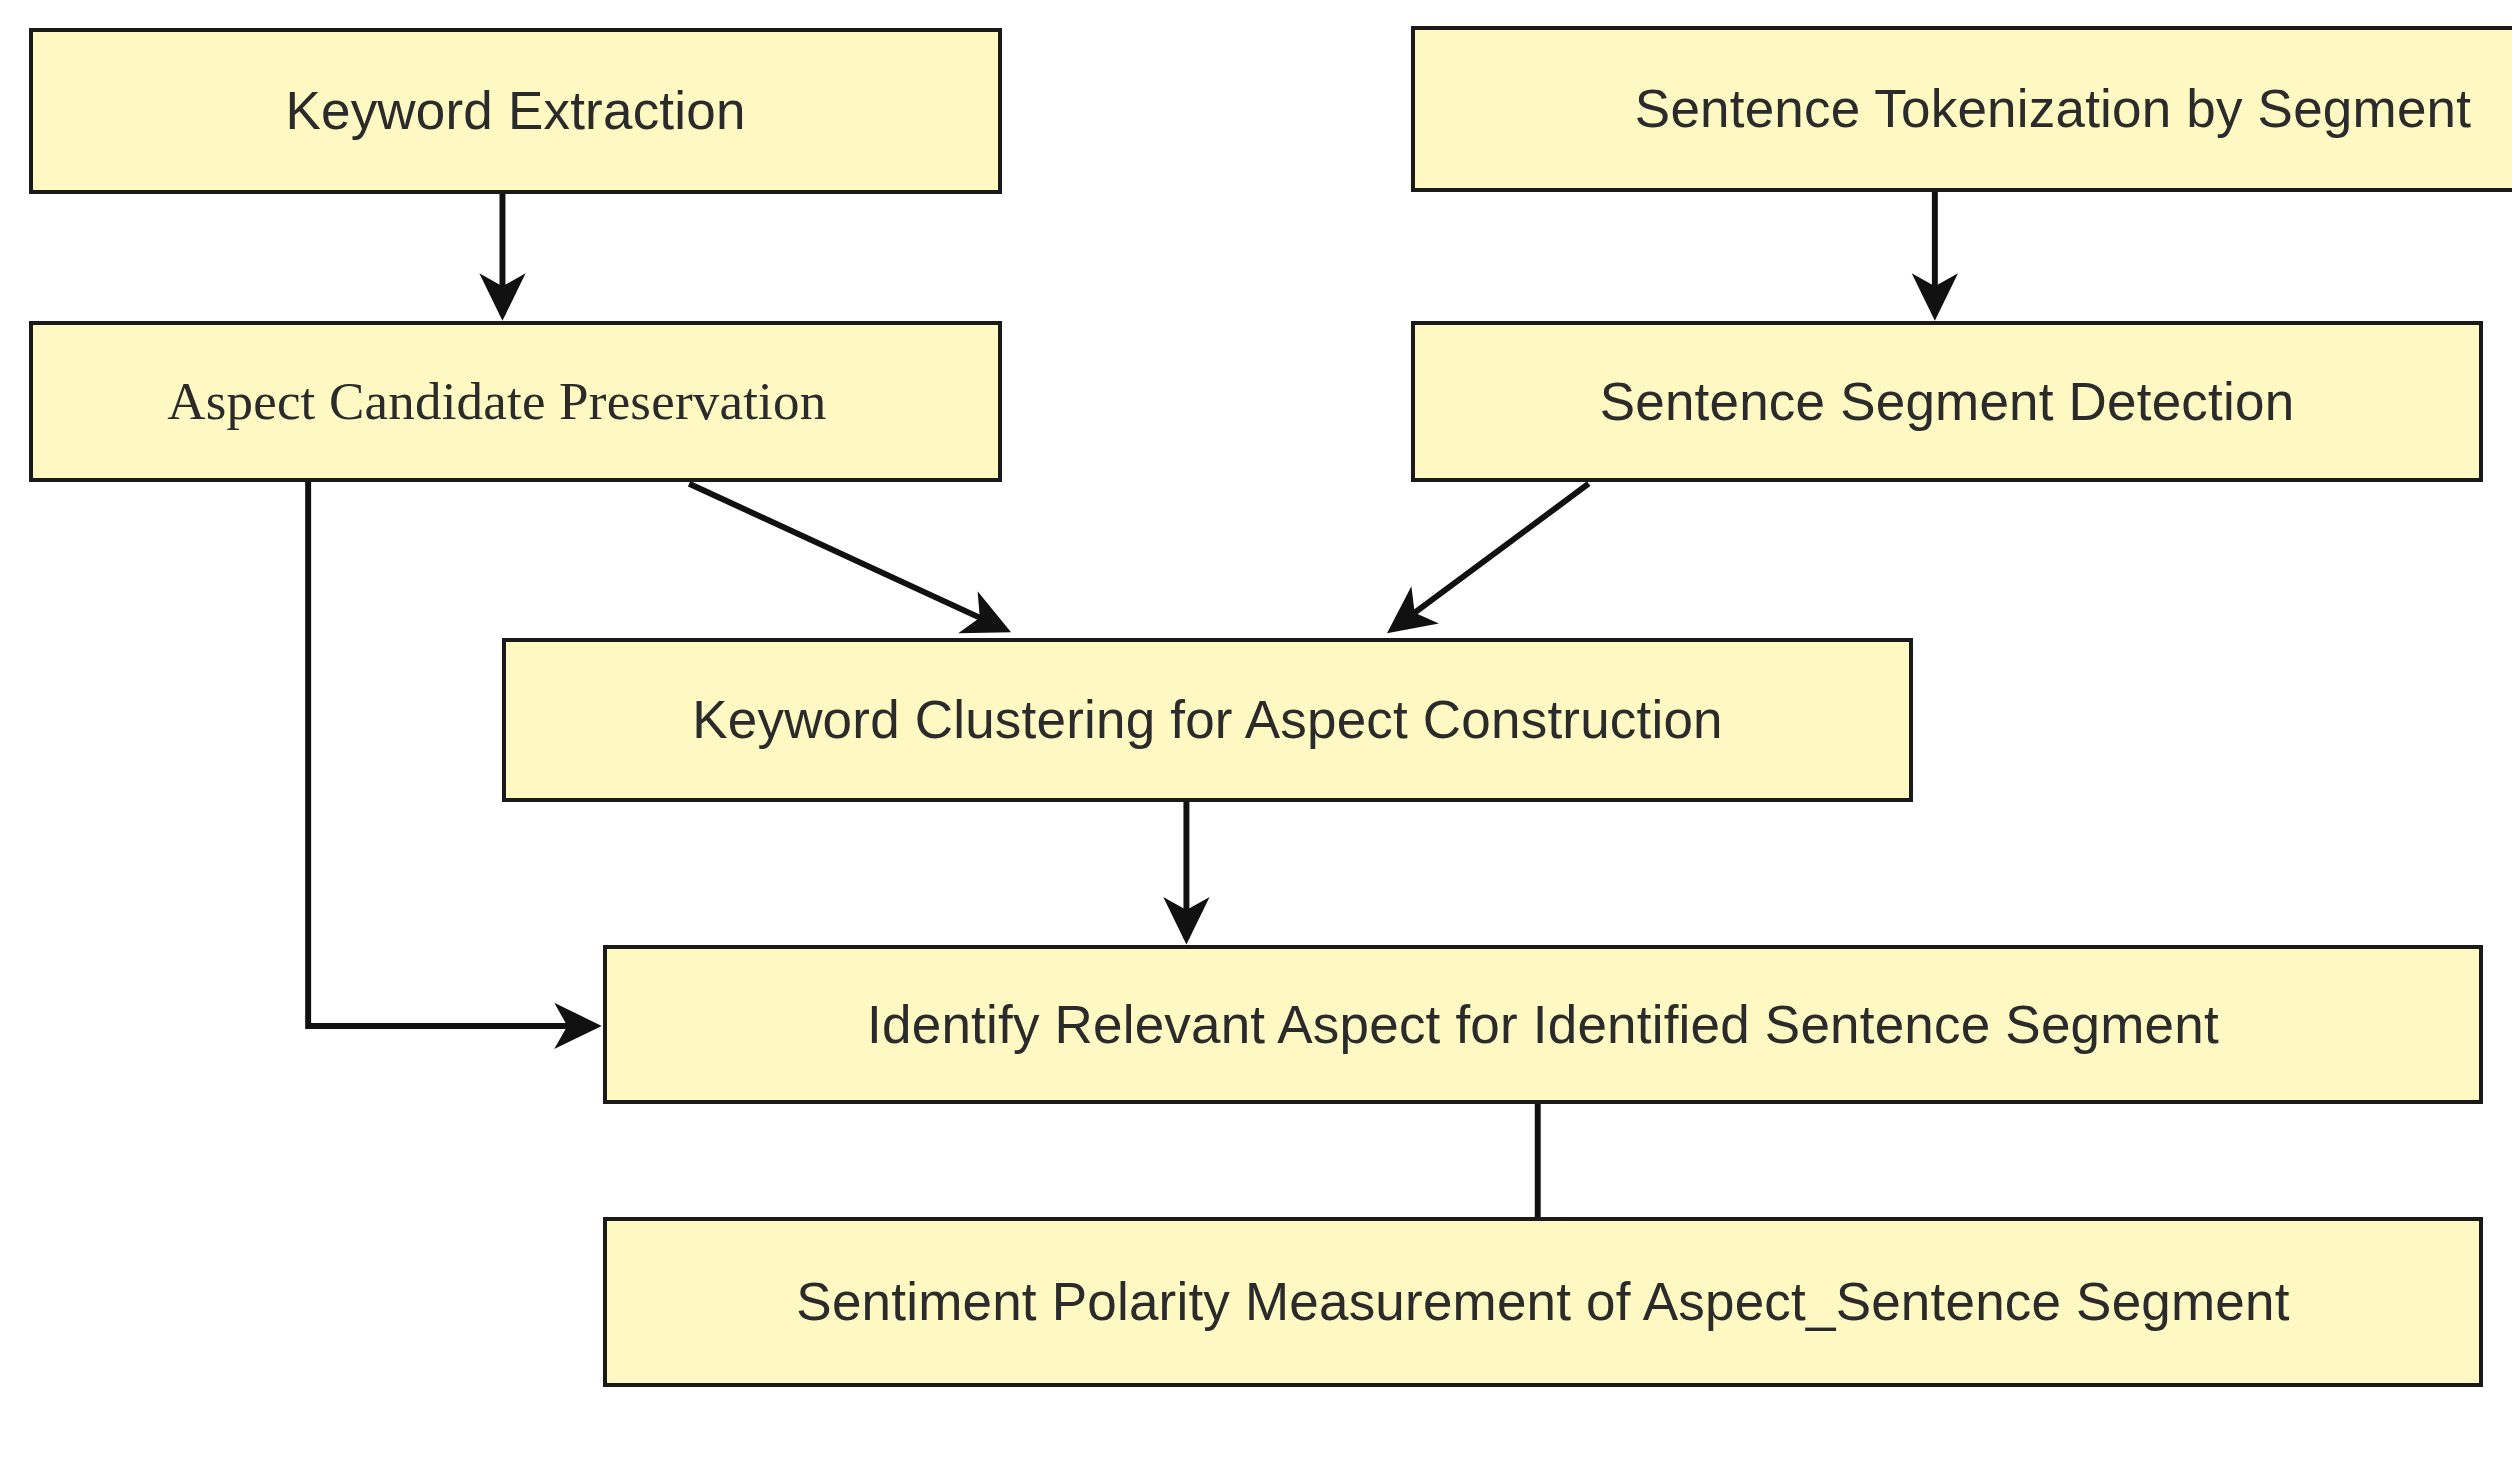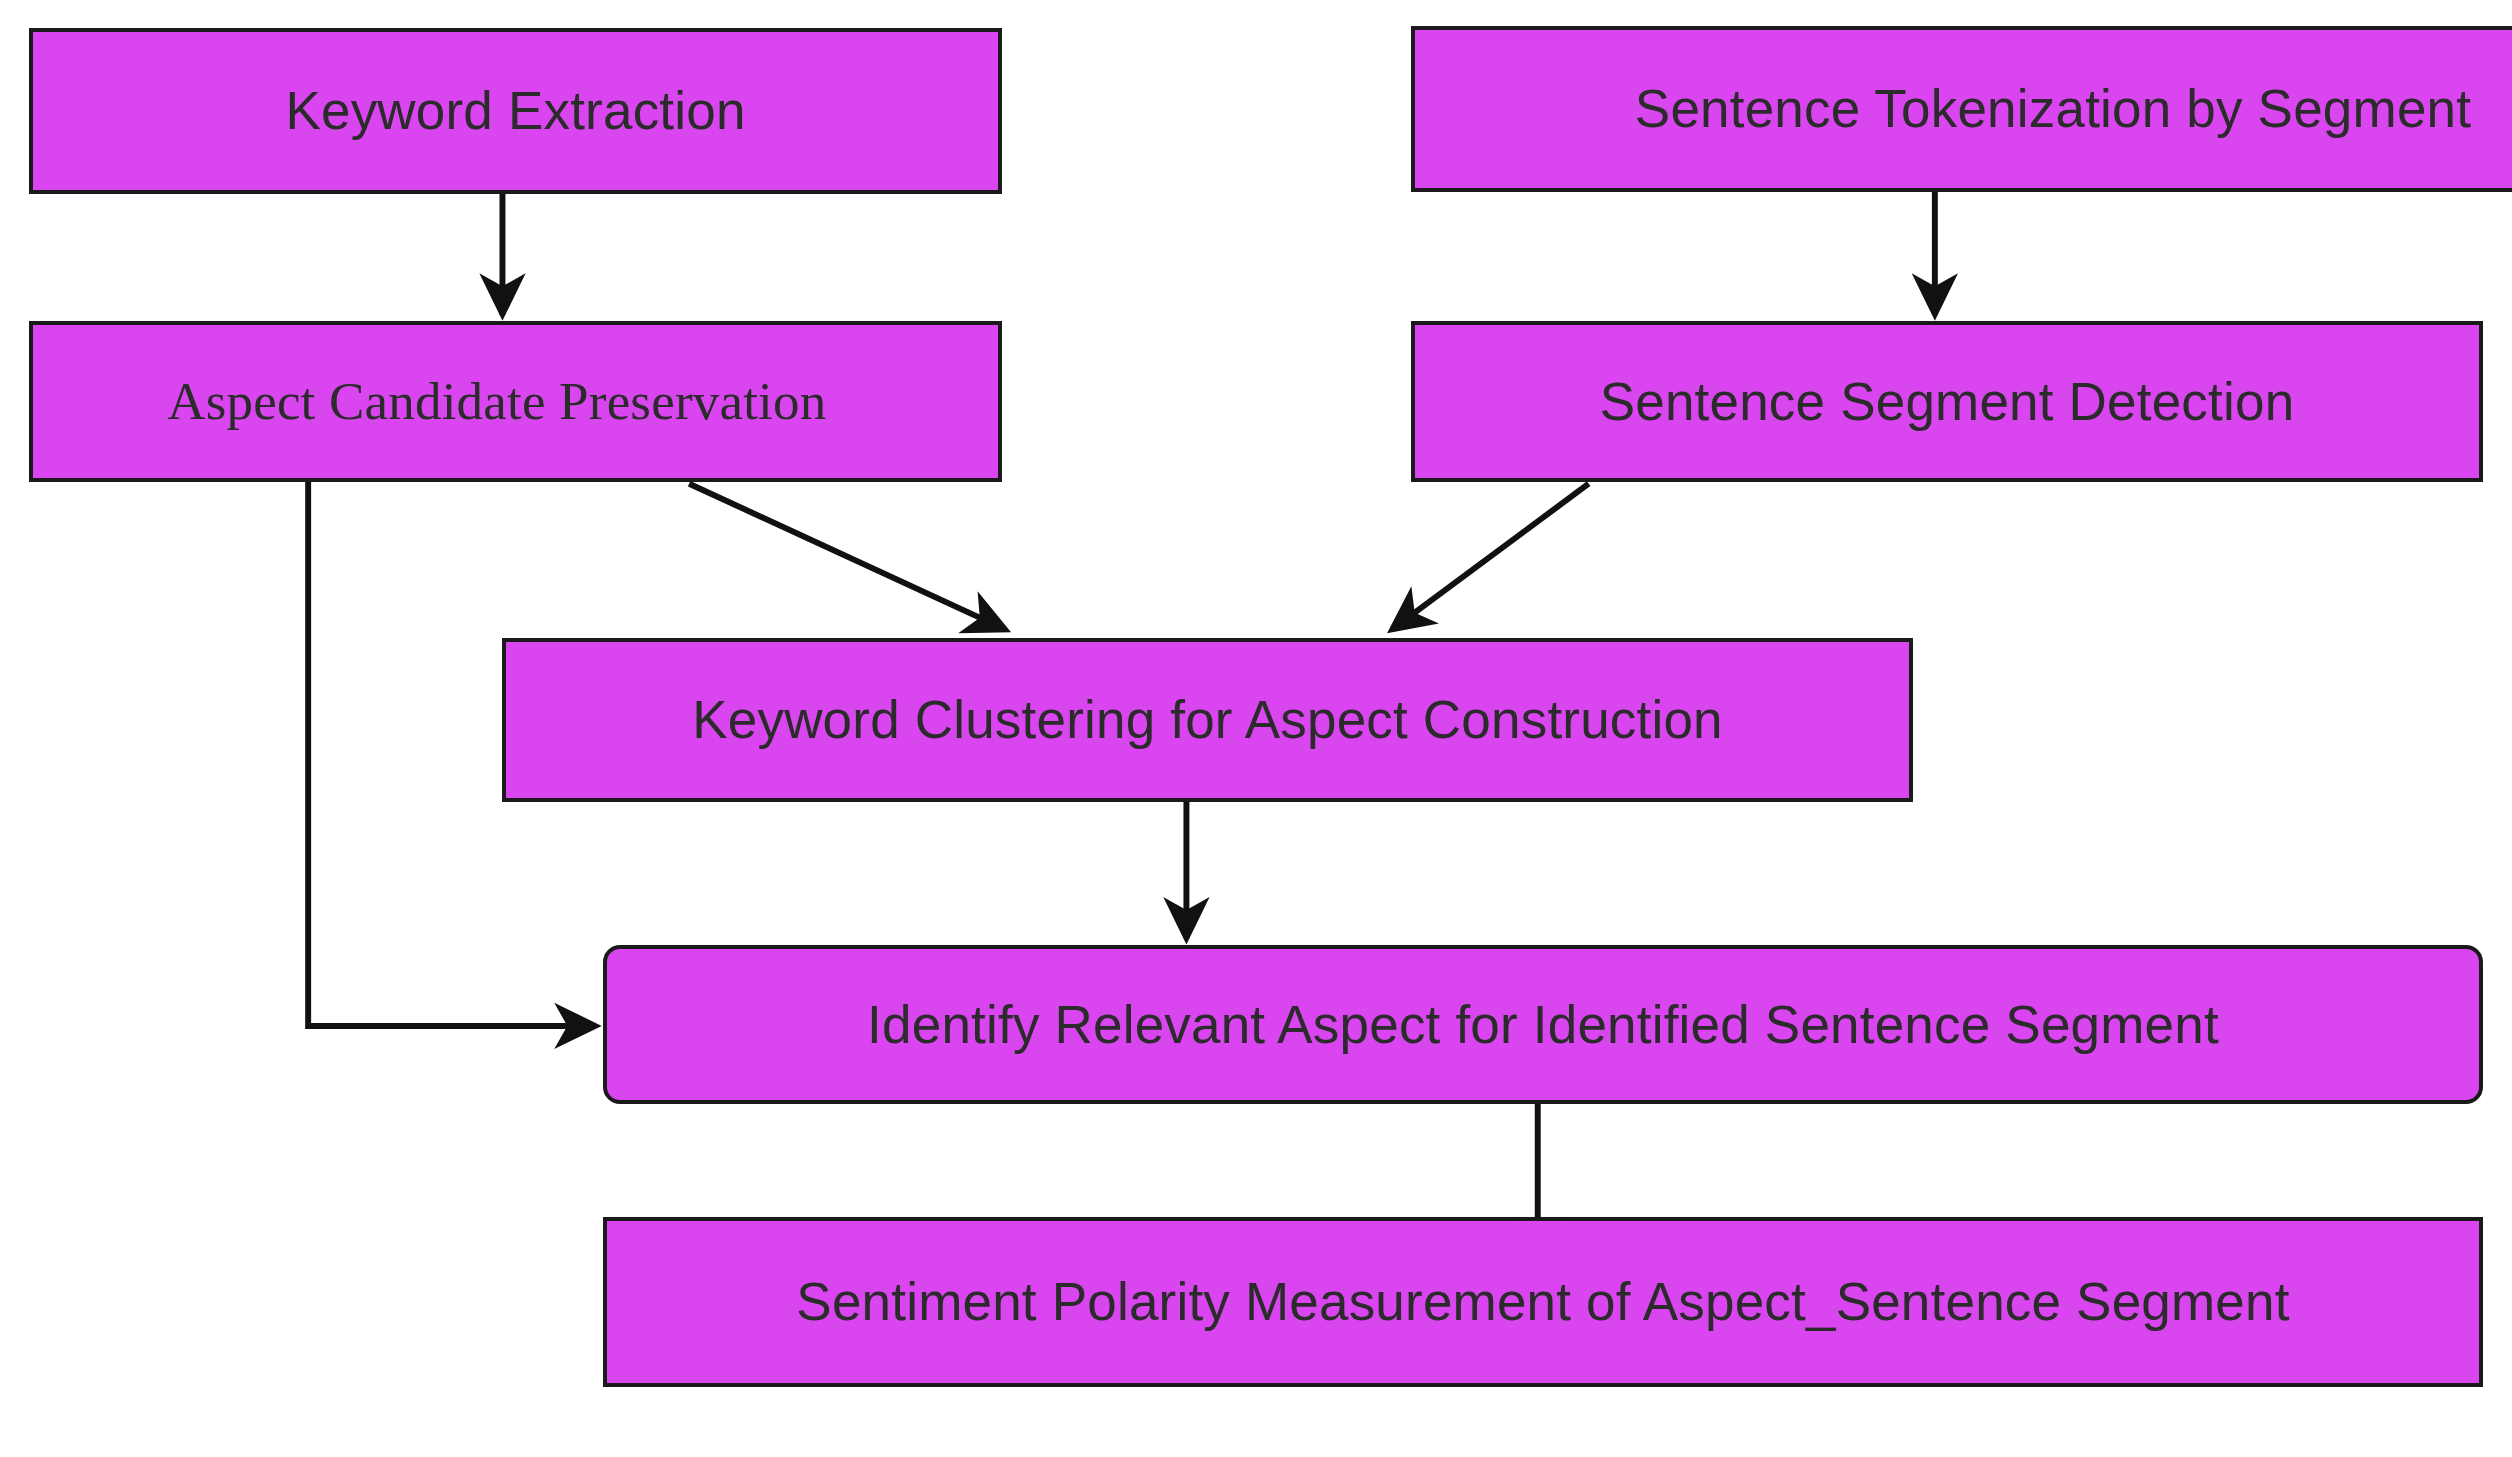--- a/index.html
+++ b/index.html
@@ -24,21 +24,21 @@
     position: absolute;
     left: 0;
     top: 0;
     width: 2512px;
     height: 1457px;
     pointer-events: none;
   }
   .node {
     position: absolute;
     box-sizing: border-box;
-    background: #d946ef;
+    background: #fef9c3;
     border: 4.2px solid #1a1a1a;
     display: flex;
     align-items: center;
     justify-content: center;
     z-index: 2;
   }
   .node-label {
     font-size: 53px;
     line-height: 1.05;
     color: #2b2b2b;
@@ -46,21 +46,21 @@
     letter-spacing: 0.2px;
     font-weight: 400;
     text-align: center;
   }
   
   #node-keyword-extraction      { left: 29px;  top: 28px;   width: 973px; height: 166px; }
   #node-sentence-tokenization   { left: 1411px; top: 25.5px;  width: 1284px; height: 166px; }
   #node-aspect-candidate        { left: 29px;  top: 321px;  width: 973px; height: 161px; }
   #node-sentence-segment-detect { left: 1411px; top: 321px; width: 1072px; height: 161px; }
   #node-keyword-clustering      { left: 502px; top: 638px;  width: 1411px; height: 164px; }
-  #node-identify-aspect         { left: 603px; top: 945px; width: 1880px; height: 159px; border-radius: 17px; }
+  #node-identify-aspect         { left: 603px; top: 945px; width: 1880px; height: 159px; }
   #node-sentiment-polarity      { left: 603px; top: 1217px; width: 1880px; height: 170px; }
   
   #node-aspect-candidate .node-label { transform: translateX(-18.7px); font-family: Liberation Serif, serif; }
 </style>
 </head>
 <body>
 
 <div id="flow-root">
 
   <svg id="edge-layer" viewBox="0 0 2960 1717" width="2512" height="1457" xmlns="http://www.w3.org/2000/svg">

